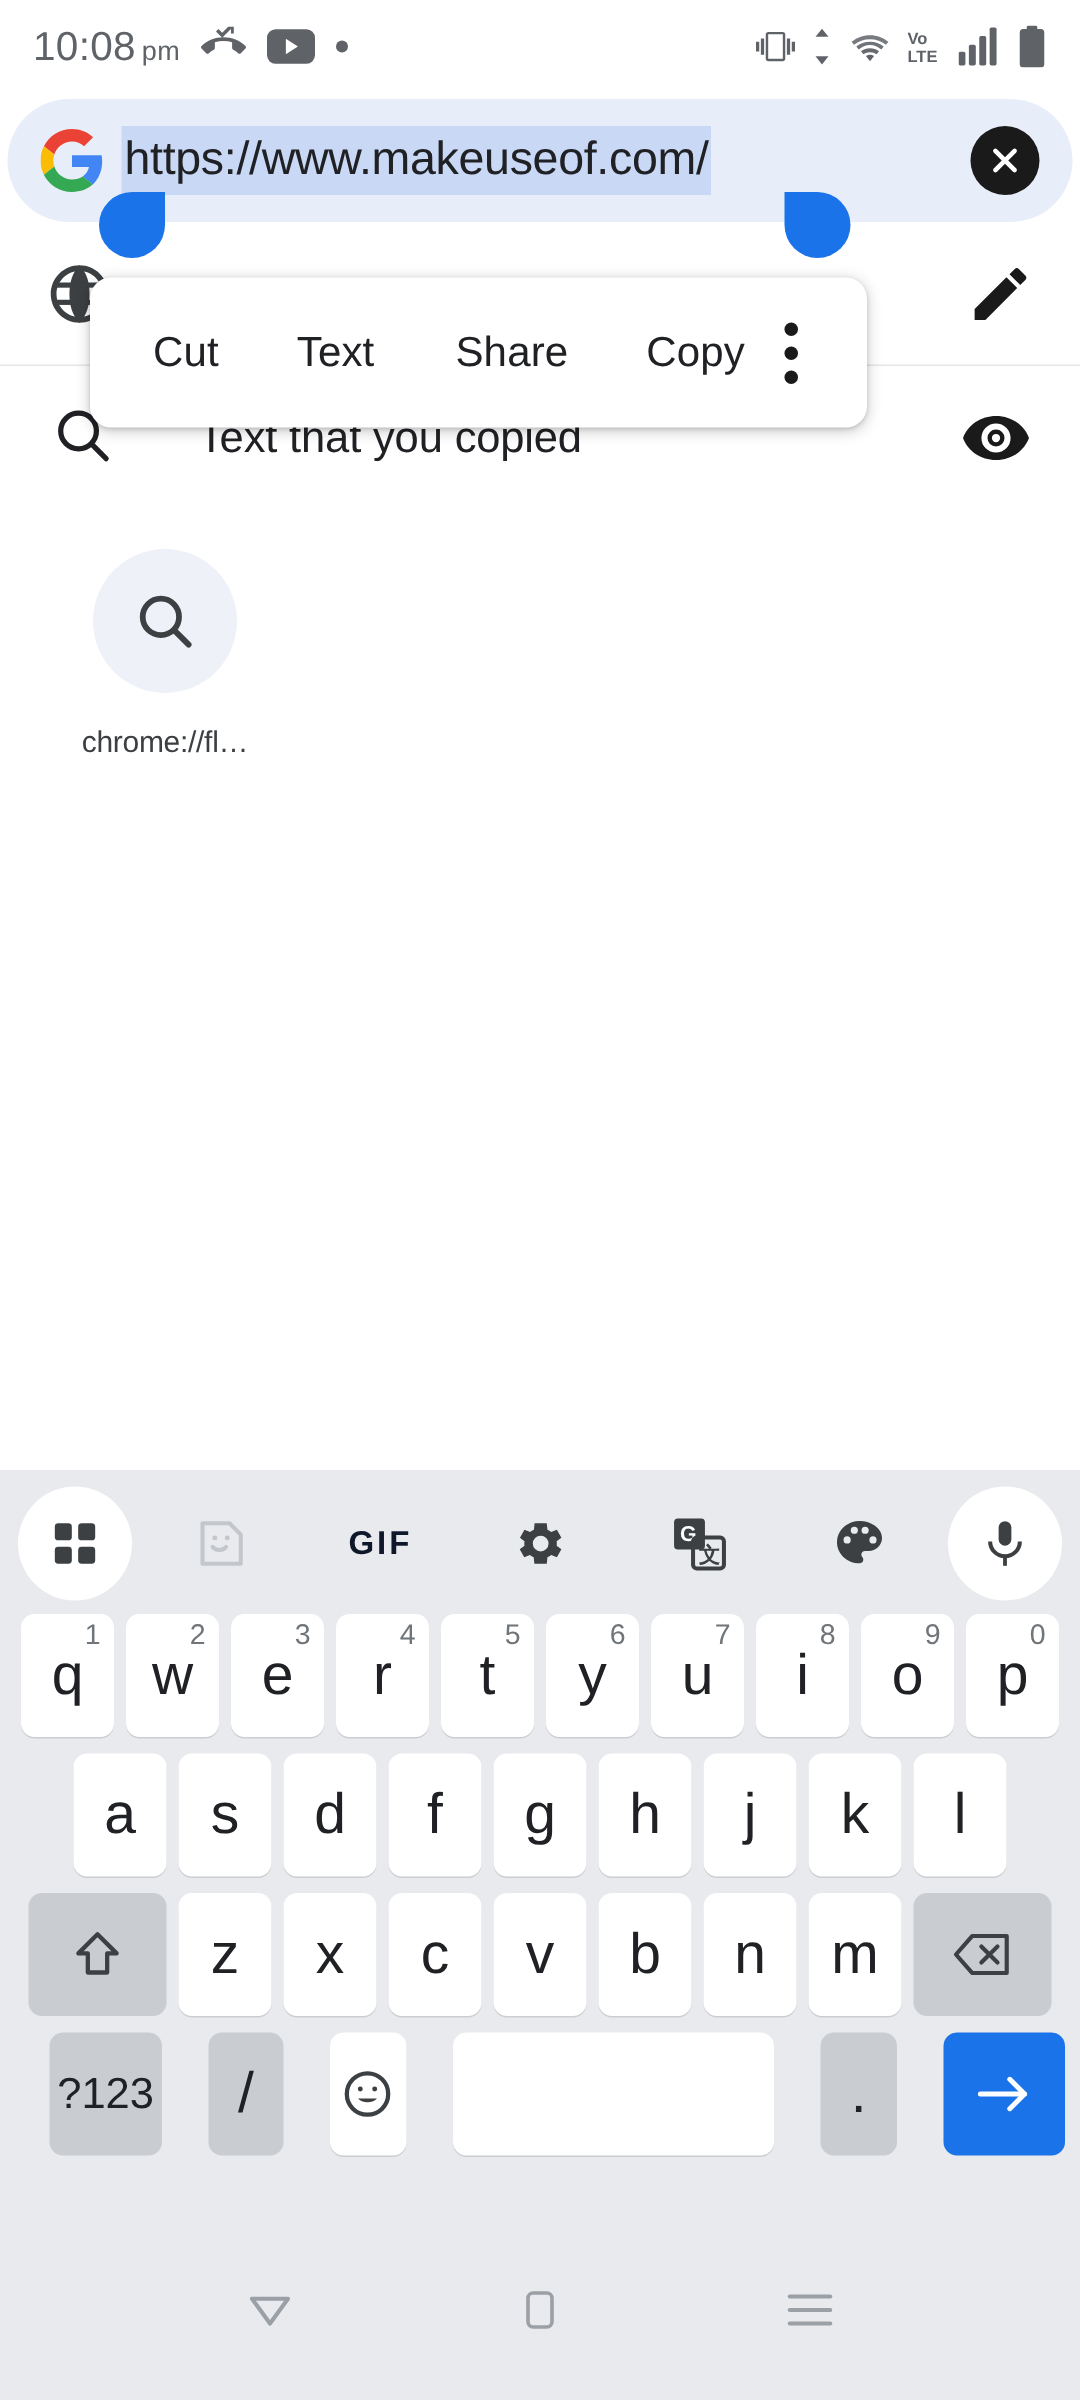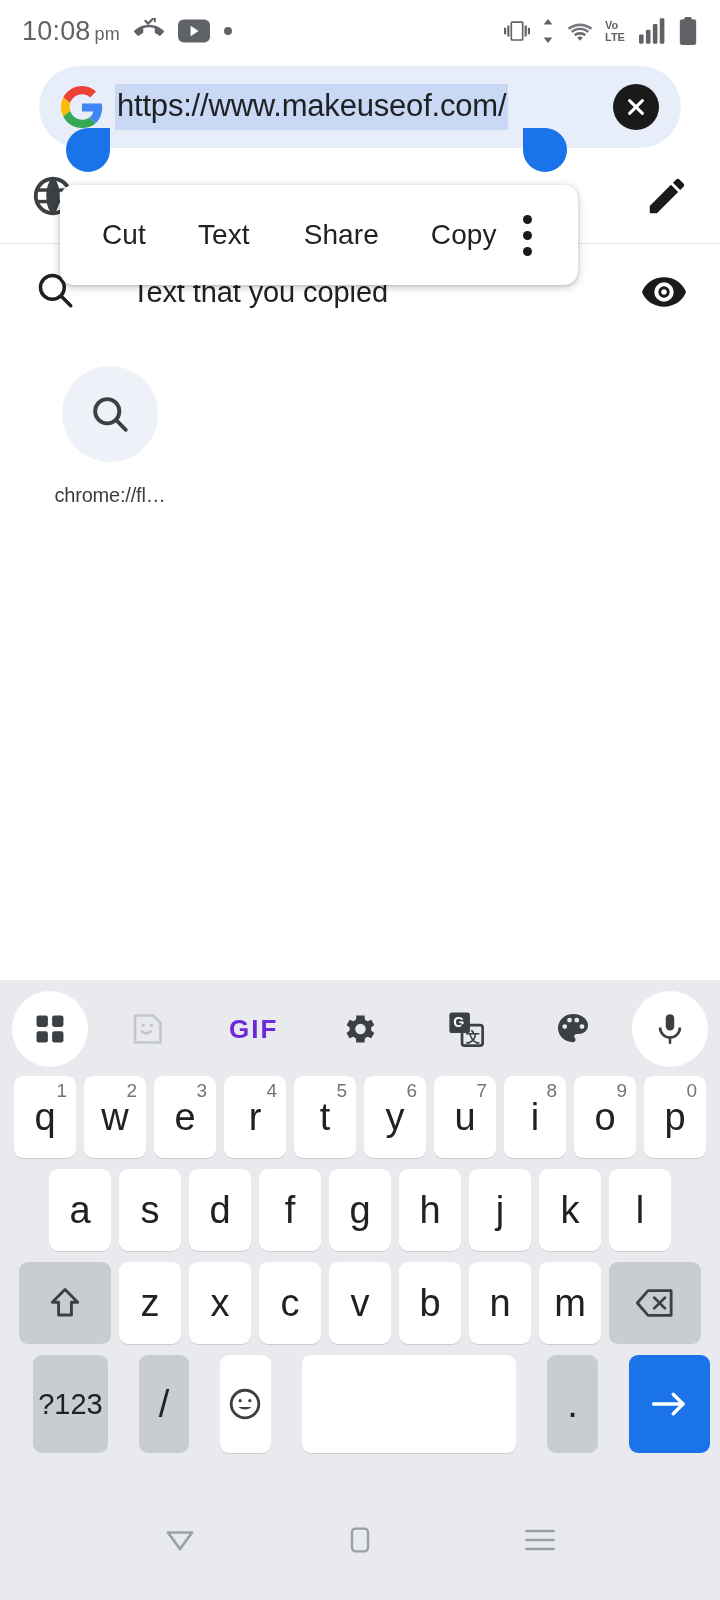--- a/index.html
+++ b/index.html
@@ -18,21 +18,21 @@
     padding:0 22px; background:#fff; color:#5f6368;
   }
   .status-left{display:flex;align-items:center;gap:14px;}
   .status-time{font-size:27px;color:#5f6368;letter-spacing:.2px;text-align:right;}
   .status-time .ampm{font-size:18px;margin-left:4px;}
   .status-right{margin-left:auto;display:flex;align-items:center;gap:9px;}
   .sb-ico{display:flex;align-items:center;justify-content:center;}
   .dot-ico{width:8px;height:8px;border-radius:50%;background:#5f6368;}
 
   
-  .omnibox-wrap{padding:4px 39px 0;position:relative;}
+  .omnibox-wrap{padding:4px 5px 0;position:relative;}
   .omnibox{
     height:82px;background:#e8eef9;border-radius:44px;
     display:flex;align-items:center;padding:0 22px;position:relative;
   }
   .g-logo{width:42px;height:42px;flex:0 0 42px;margin-right:12px;}
   .url-text{
     font-size:31px;color:#202124;background:#c9d8f5;
     padding:3px 2px 4px;white-space:nowrap;letter-spacing:-.2px;
     line-height:1.25;
   }
@@ -101,21 +101,21 @@
   }
   .kb-toolbar{height:86px;display:flex;align-items:center;padding:0 12px;}
   .kb-tool{
     flex:1;display:flex;align-items:center;justify-content:center;height:72px;
   }
   .kb-tool.circ{
     flex:0 0 76px;width:76px;height:76px;border-radius:50%;background:#fff;
     margin-right:6px;
   }
   .kb-tool.circ.mic{margin-right:0;margin-left:6px;}
-  .gif-txt{font-size:26px;font-weight:bold;color:#6d28d9;letter-spacing:2px;}
+  .gif-txt{font-size:22px;font-weight:bold;color:#0f172a;letter-spacing:2px;}
 
   .kb-row{display:flex;justify-content:center;align-items:flex-start;padding:0 6px;margin-bottom:11px;}
   .kb-row.r1{margin-top:4px;}
   .key{
     background:#fff;border-radius:9px;height:82px;margin:0 4px;
     display:flex;align-items:center;justify-content:center;position:relative;
     box-shadow:0 1px 0 rgba(0,0,0,.12);
   }
   .key .ch{font-size:38px;color:#202124;line-height:1;}
   .key .num{
@@ -127,21 +127,21 @@
   .key.fn{background:#c9ccd1;box-shadow:none;}
   .key.shift{width:92px;}
   .key.bksp{width:92px;}
   .key.sym{width:92px;}
   .key.slash{width:62px;}
   .key.emoji{width:62px;}
   .key.space{width:264px;}
   .key.period{width:62px;}
   .key.enter{width:100px;background:#1a73e8;box-shadow:none;}
   .r4{margin-bottom:0;}
-  .r4 .key{height:98px;margin-left:27px;}
+  .r4 .key{height:82px;margin-left:27px;}
 
   
   .navbar{
     position:absolute;left:0;right:0;bottom:0;height:120px;background:#e8eaed;
     display:flex;align-items:center;justify-content:space-around;padding:0 90px;
   }
   .nav-btn{width:60px;height:60px;display:flex;align-items:center;justify-content:center;}
 </style>
 </head>
 <body>

